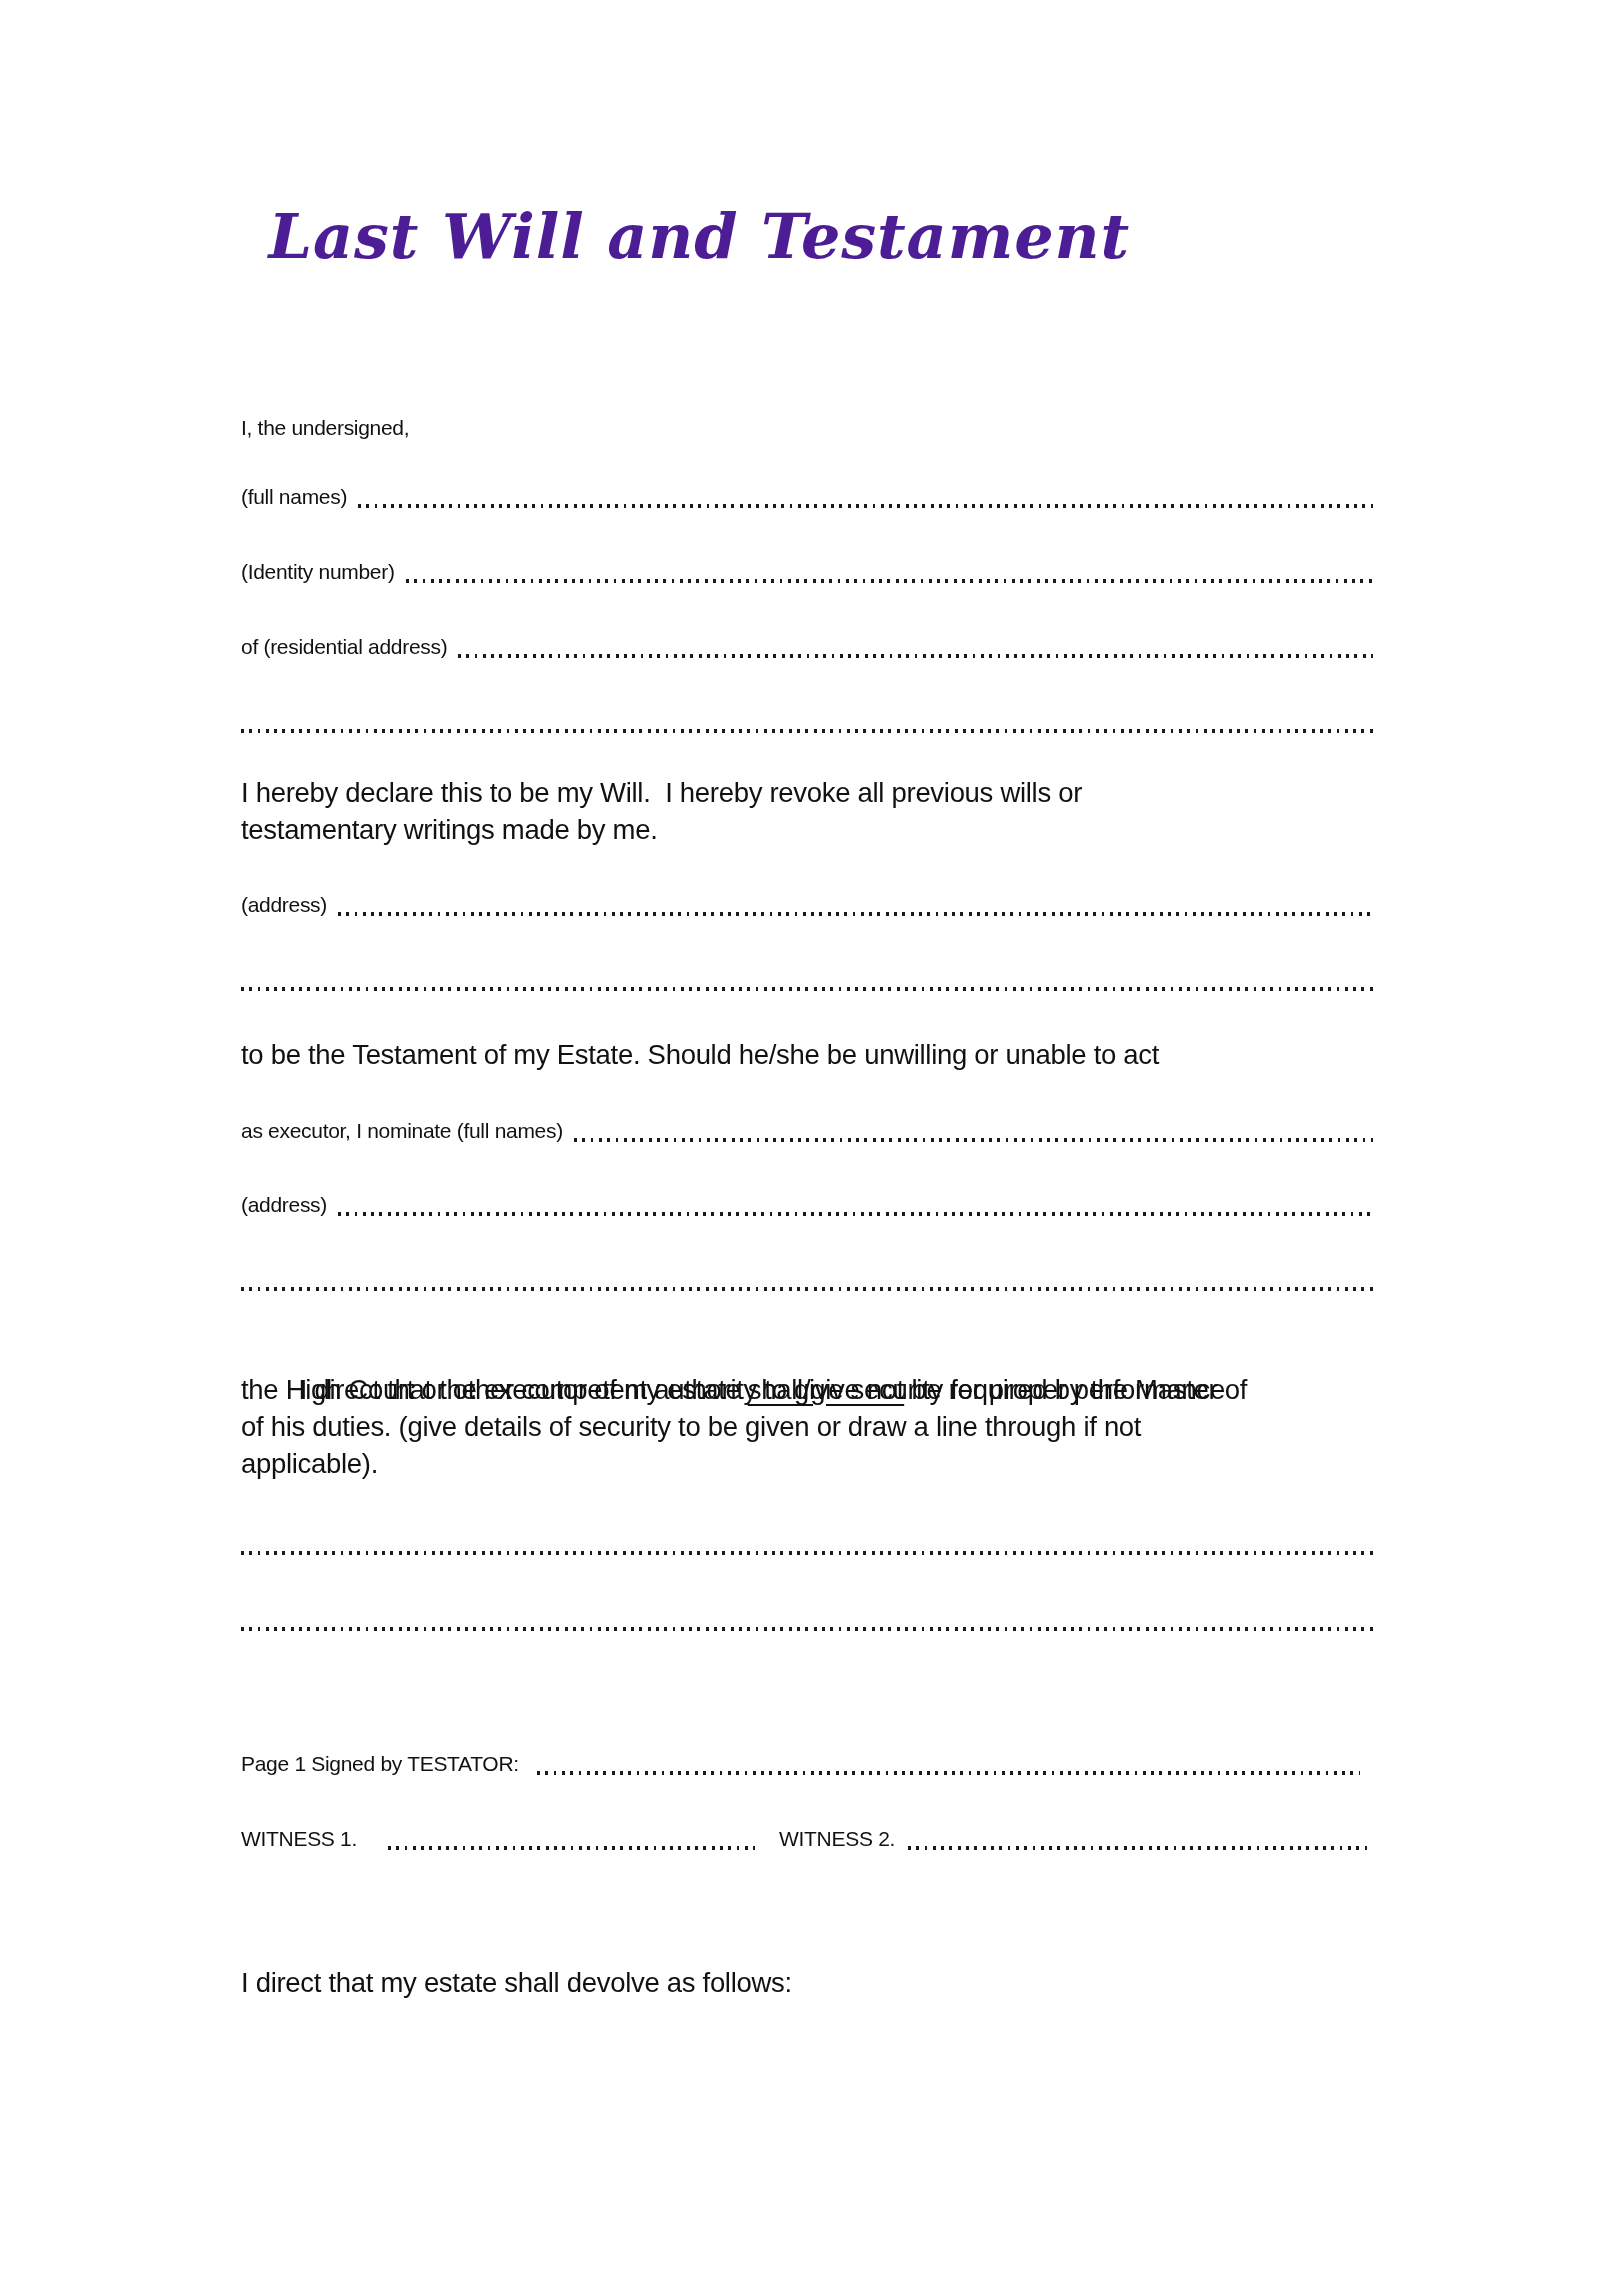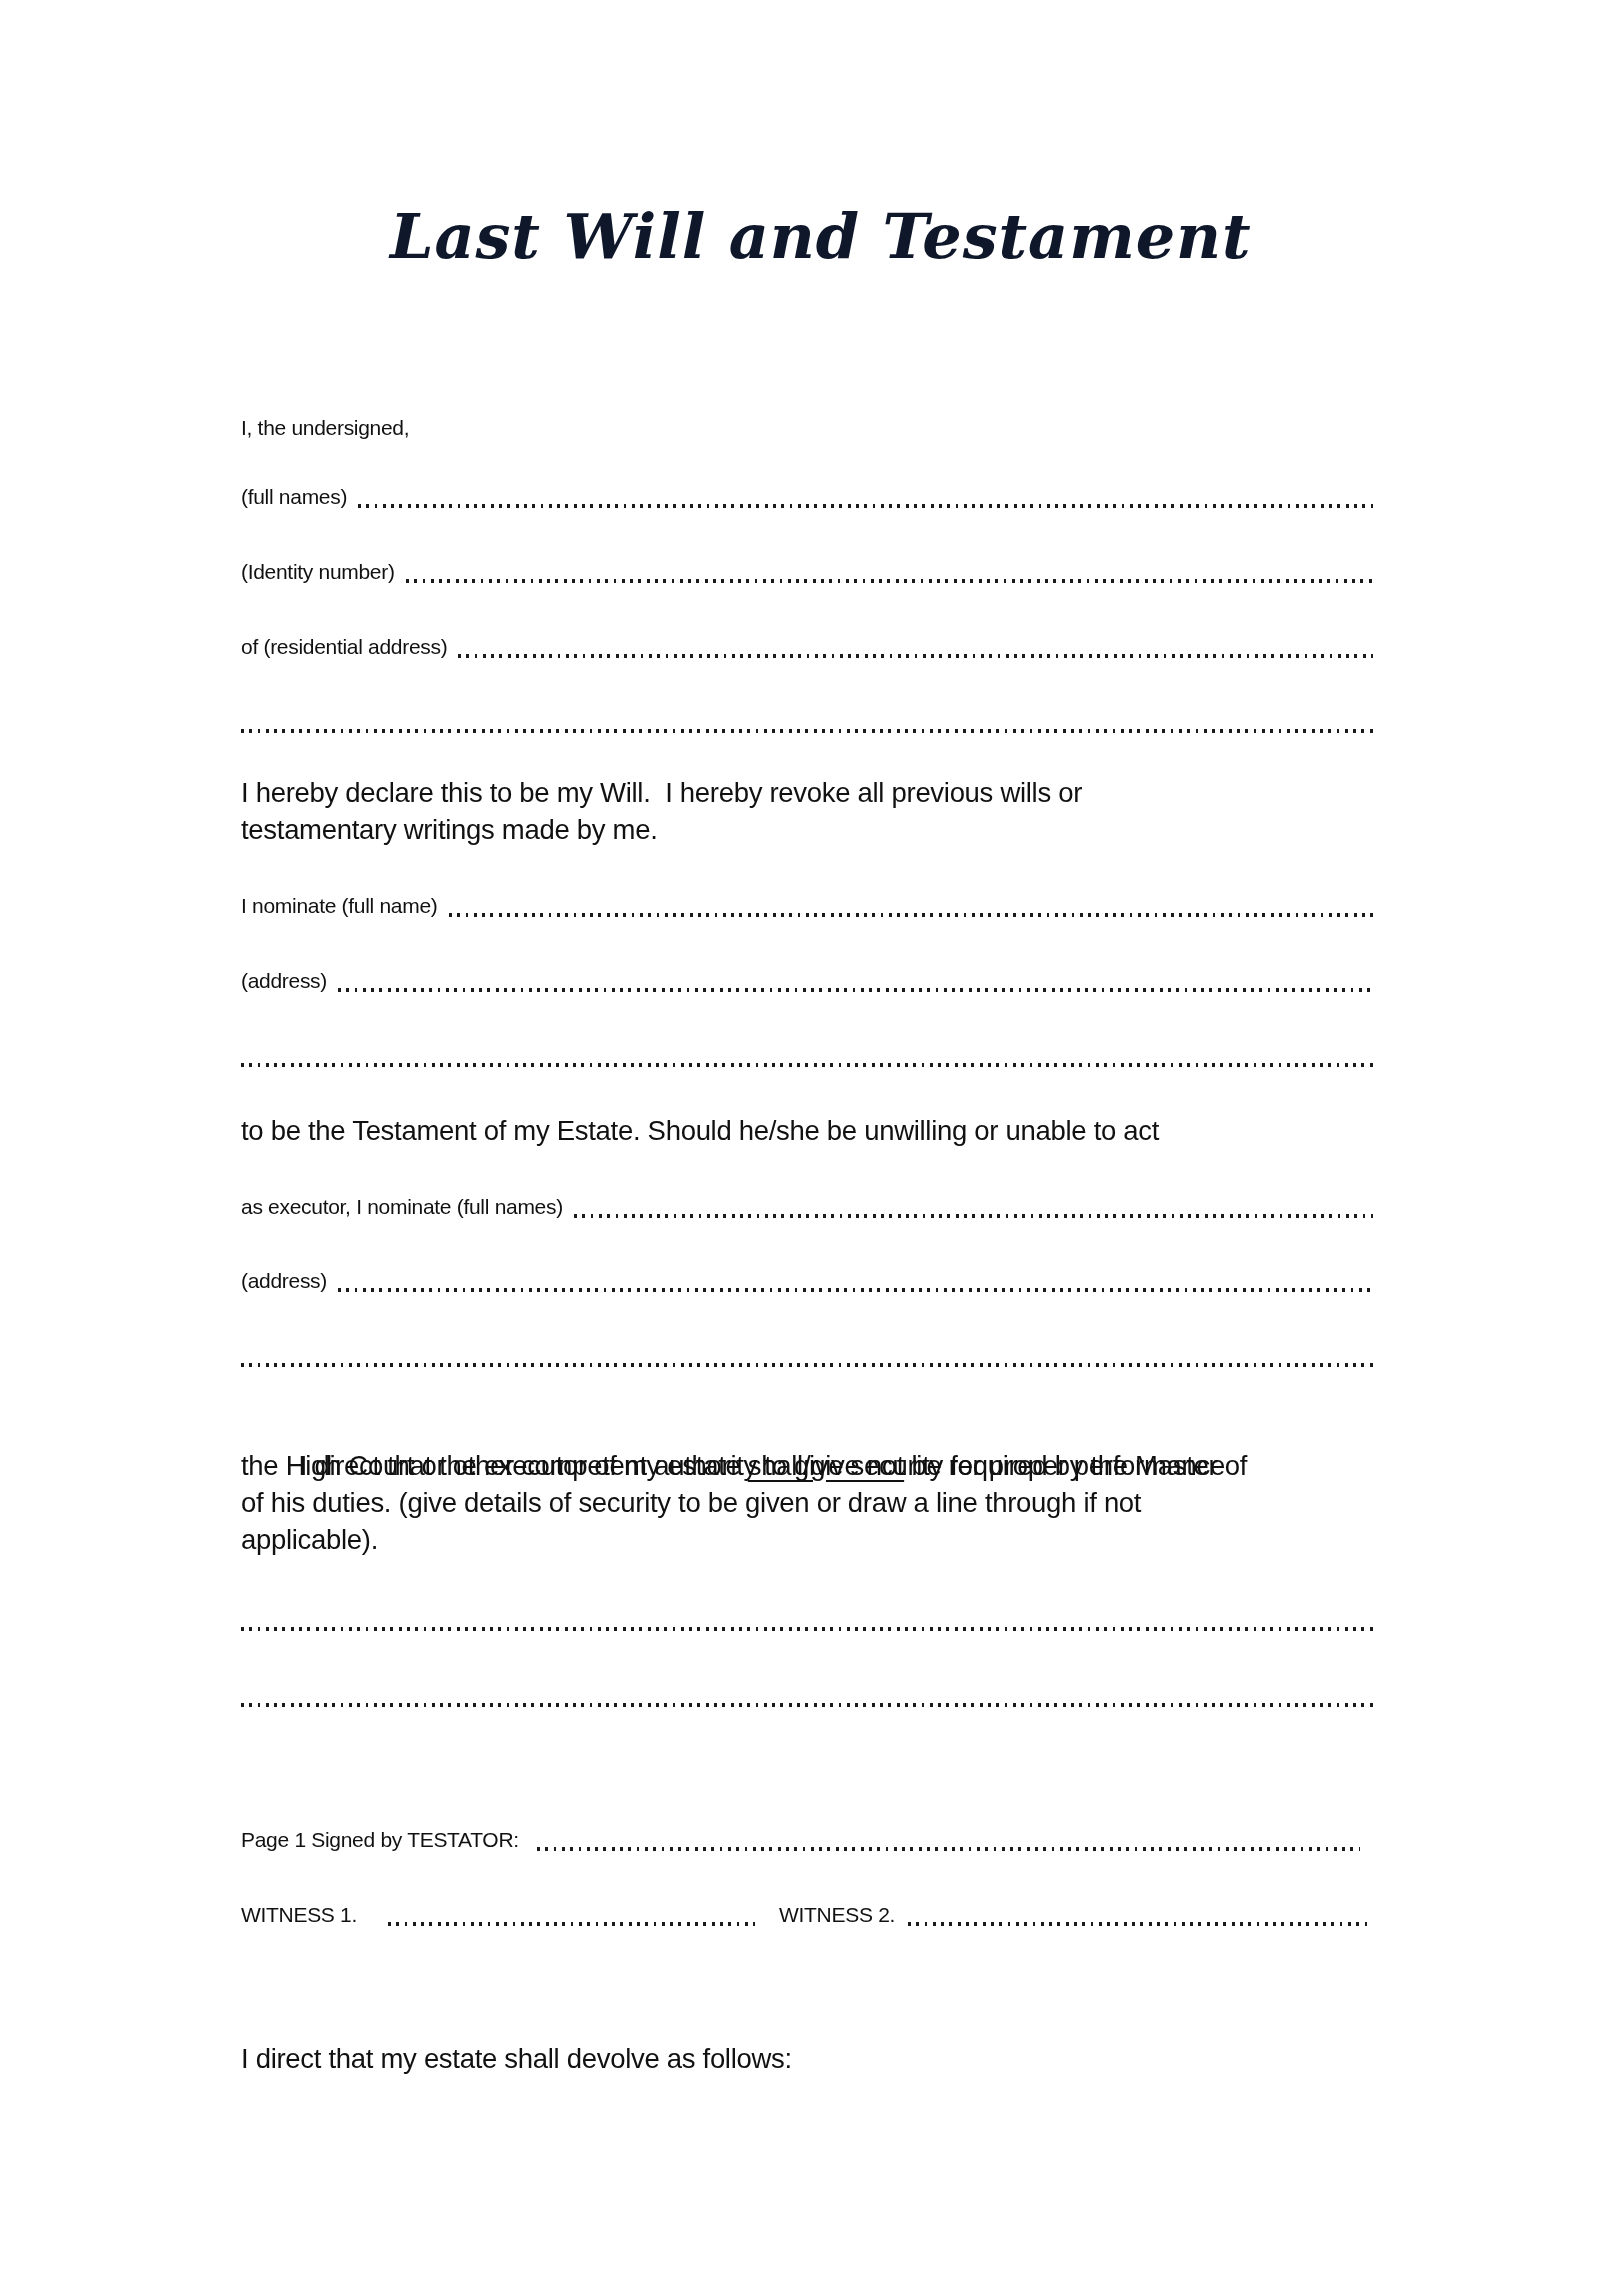--- a/index.html
+++ b/index.html
@@ -20,27 +20,27 @@
     position: absolute;
     left: 241px;
     right: 250px;
     top: 0;
   }
   .doc-title {
     margin-top: 184px;
     margin-left: 27.5px;
     height: 106px;
     line-height: 106px;
-    text-align: center;
+    text-align: left;
     font-family: "DejaVu Serif", serif;
     font-style: italic;
     font-weight: 600;
     font-size: 62px;
     letter-spacing: 0.9px;
-    color: #0f172a;
+    color: #4c1d95;
   }
   .line {
     display: flex;
     height: 37px;
     line-height: 37px;
     font-size: 21px;
     letter-spacing: -0.3px;
     white-space: pre;
   }
   .para-line {
@@ -107,24 +107,20 @@
 
     <div class="line mt-standard">
       <span class="dots"></span>
     </div>
 
     <div style="margin-top:34px">
       <div class="para-line">I hereby declare this to be my Will.  I hereby revoke all previous wills or</div>
       <div class="para-line">testamentary writings made by me.</div>
     </div>
 
-    <div class="line" style="margin-top:39px">
-      <span class="label">I nominate (full name)</span>
-      <span class="dots"></span>
-    </div>
 
     <div class="line mt-standard">
       <span class="label">(address)</span>
       <span class="dots"></span>
     </div>
 
     <div class="line mt-standard">
       <span class="dots"></span>
     </div>
 

